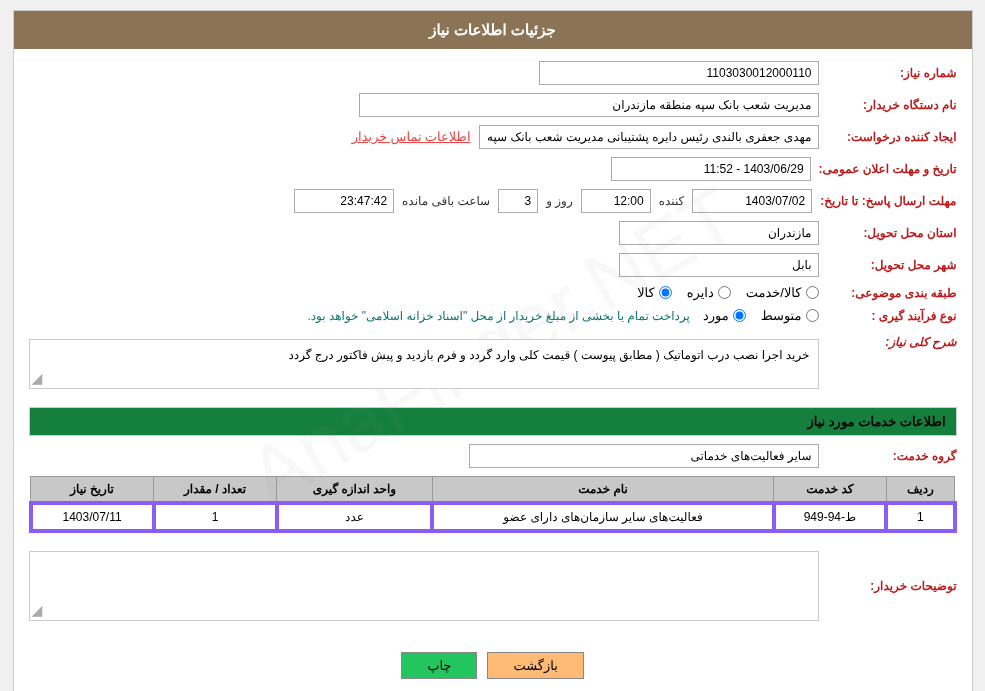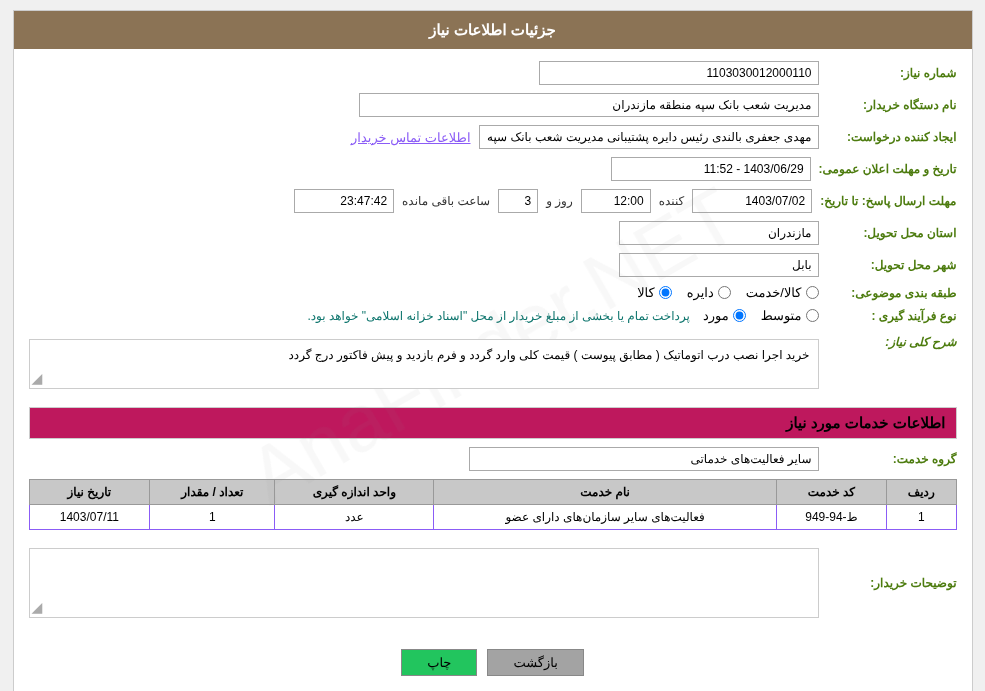--- a/index.html
+++ b/index.html
@@ -27,21 +27,21 @@
     .content {
       padding: 12px 15px;
     }
     .info-row {
       display: flex;
       align-items: center;
       margin-bottom: 8px;
       gap: 8px;
     }
     .label {
-      color: #4d7c0f;
+      color: #b91c1c;
       white-space: nowrap;
       min-width: 130px;
       text-align: right;
       font-weight: bold;
       font-size: 12px;
     }
     .input-field {
       border: 1px solid #aaa;
       padding: 3px 6px;
       font-family: Tahoma, Arial, sans-serif;
@@ -49,30 +49,31 @@
       direction: rtl;
       background: #fff;
       height: 24px;
     }
     .input-wide { width: 280px; }
     .input-medium { width: 200px; }
     .input-sm { width: 100px; }
     .input-xs { width: 70px; }
     .input-date { width: 120px; }
     .link-blue {
-      color: #8b5cf6;
+      color: #ef4444;
       text-decoration: underline;
       cursor: pointer;
+      font-family: Liberation Serif, serif;
     }
     .section-header {
-      background: #be185d;
+      background: #15803d;
       border: 1px solid #ccc;
       padding: 6px 10px;
       font-weight: bold;
-      font-size: 15px;
+      font-size: 13px;
       margin: 10px 0 8px 0;
       text-align: right;
     }
     .radio-group {
       display: flex;
       align-items: center;
       gap: 15px;
       direction: rtl;
     }
     .radio-item {
@@ -109,21 +110,21 @@
       font-size: 12px;
     }
     .service-table th {
       background: #c8c8c8;
       border: 1px solid #999;
       padding: 5px 8px;
       text-align: center;
       font-weight: bold;
     }
     .service-table td {
-      border: 1px solid #8b5cf6;
+      border: 4px solid #8b5cf6;
       padding: 5px 8px;
       text-align: center;
       background: #fff;
     }
     .buyer-desc-box {
       border: 1px solid #ccc;
       min-height: 70px;
       margin: 8px 0;
       background: #fff;
       position: relative;
@@ -150,21 +151,21 @@
       font-size: 13px;
       cursor: pointer;
       border: 1px solid #999;
       background: #f5f5f5;
     }
     .btn-print {
       background: #22c55e;
       border: 1px solid #888;
     }
     .btn-back {
-      background: #a3a3a3;
+      background: #fdba74;
       border: 1px solid #888;
     }
     .watermark {
       position: fixed;
       top: 50%;
       left: 50%;
       transform: translate(-50%, -50%) rotate(-30deg);
       opacity: 0.06;
       font-size: 80px;
       color: #888;

